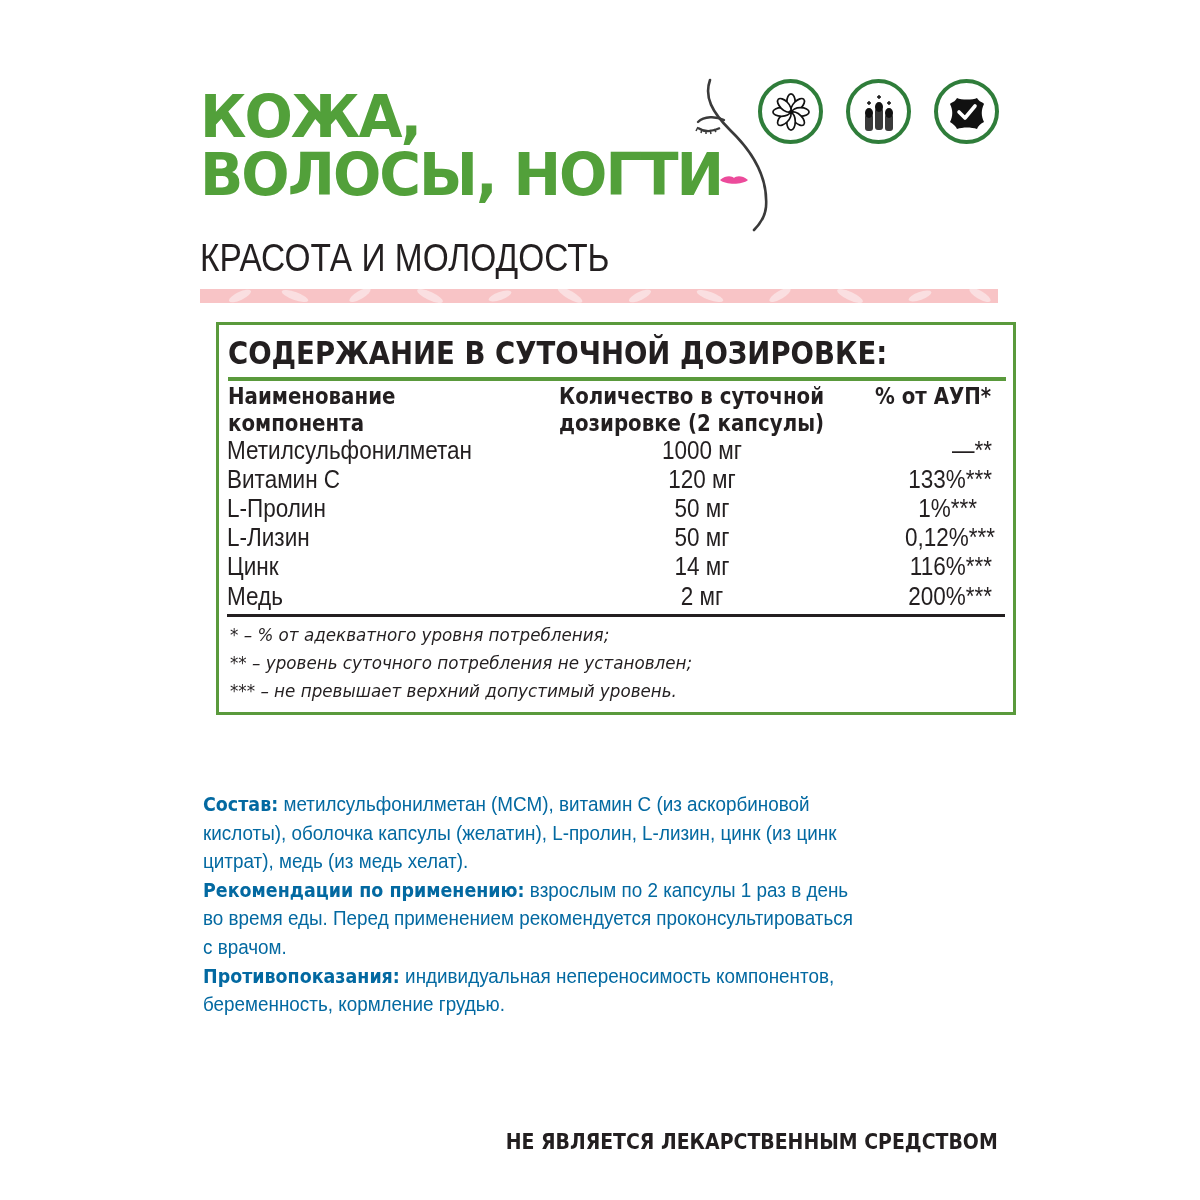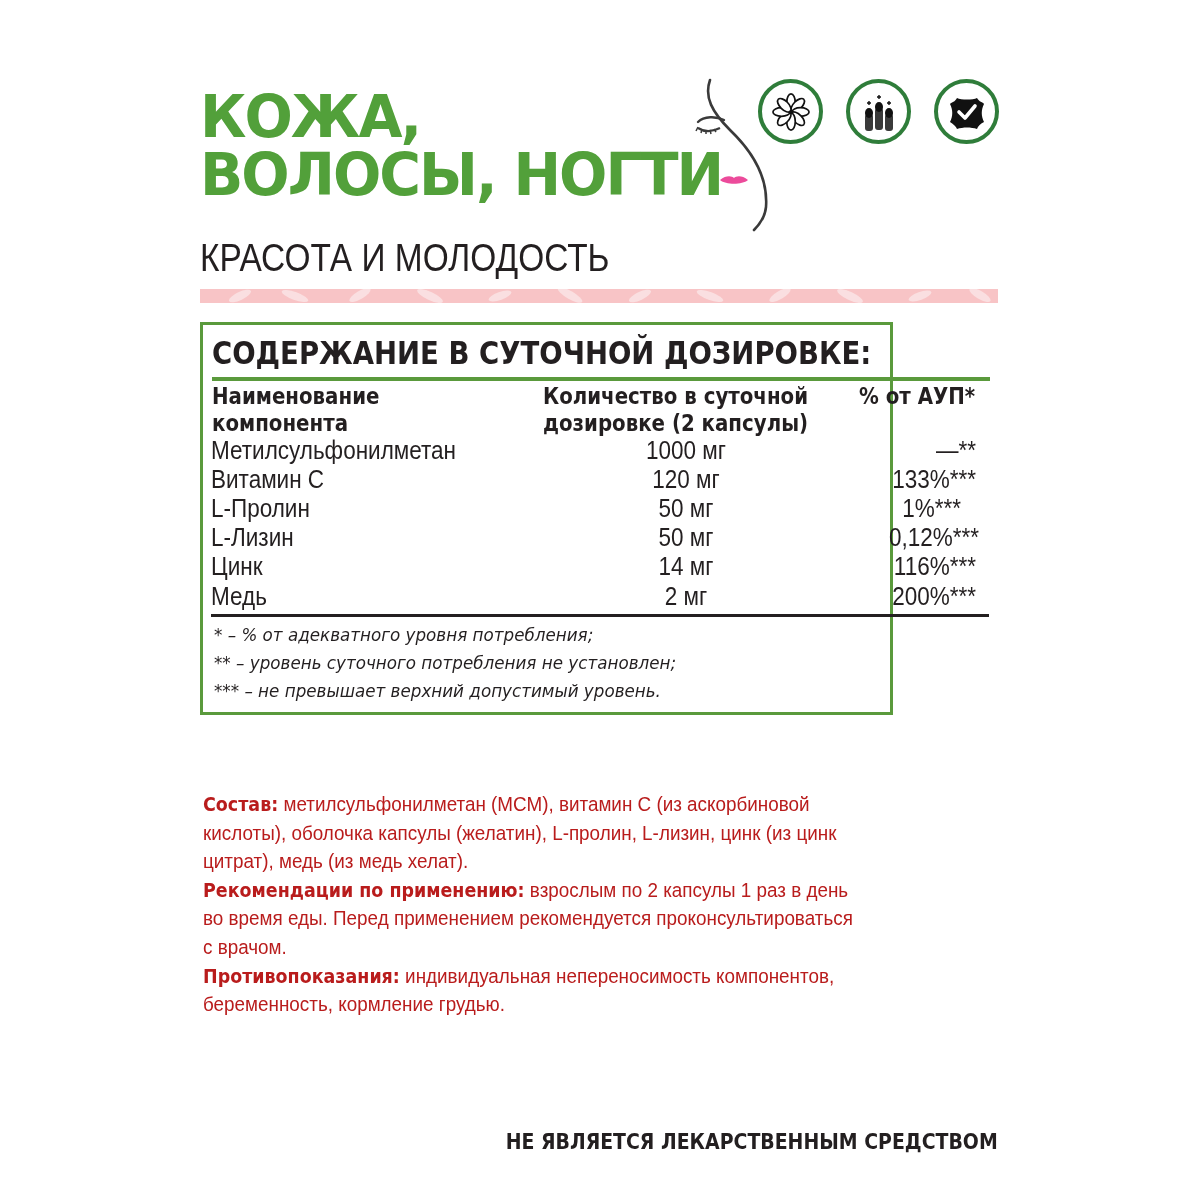--- a/index.html
+++ b/index.html
@@ -29,21 +29,21 @@
     font-family: "Liberation Sans", sans-serif;
     transform: scaleX(0.88); transform-origin: left top; white-space: nowrap;
   }
 
   .pink-band {
     position: absolute; left: 200px; top: 289px; width: 798px; height: 14px;
     background: #f8c4c6; overflow: hidden;
   }
 
   .box {
-    position: absolute; left: 200px; top: 322px; width: 693px; height: 393px;
+    position: absolute; left: 216px; top: 322px; width: 800px; height: 393px;
     border: 3px solid #5a9a3c;
   }
   .box-title {
     position: absolute; left: 9px; top: 8px; white-space: nowrap;
     font-family: "DejaVu Sans", sans-serif; font-weight: bold; font-size: 32px; line-height: 40px;
     color: #231f20; transform: scaleX(0.86); transform-origin: left top;
   }
   .box-title-rule {
     position: absolute; left: 9px; top: 52px; width: 778px; height: 4px; background: #5a9a3c;
   }
@@ -63,21 +63,21 @@
   .table-rule { position: absolute; left: 8px; top: 289px; width: 778px; height: 3px; background: #231f20; }
 
   .note {
     position: absolute; left: 11px; white-space: nowrap;
     font-family: "DejaVu Sans", sans-serif; font-style: italic; font-size: 18px; line-height: 24px;
     color: #231f20; transform: scaleX(0.93); transform-origin: left top;
   }
 
   .para {
     position: absolute; left: 203px; top: 790px; width: 800px;
-    font-family: "Liberation Sans", sans-serif; font-size: 20.5px; line-height: 28.6px; color: #b91c1c;
+    font-family: "Liberation Sans", sans-serif; font-size: 20.5px; line-height: 28.6px; color: #0369a1;
   }
   .para .line { white-space: nowrap; transform: scaleX(0.92); transform-origin: left top; }
   .para b { font-family: "DejaVu Sans", sans-serif; font-weight: bold; font-size: 19px; }
 
   .disclaimer {
     position: absolute; right: 202px; top: 1128px; white-space: nowrap;
     font-family: "DejaVu Sans", sans-serif; font-weight: bold; font-size: 21px; line-height: 28px;
     color: #231f20; transform: scaleX(0.9); transform-origin: right top;
   }
 </style>

